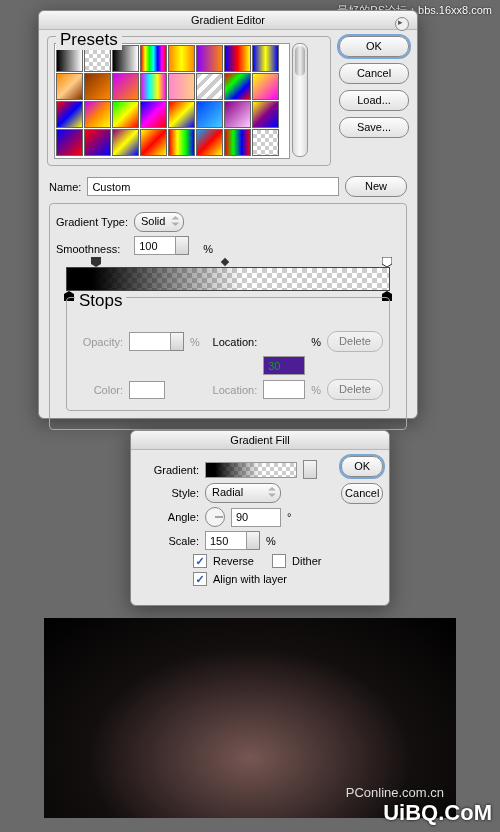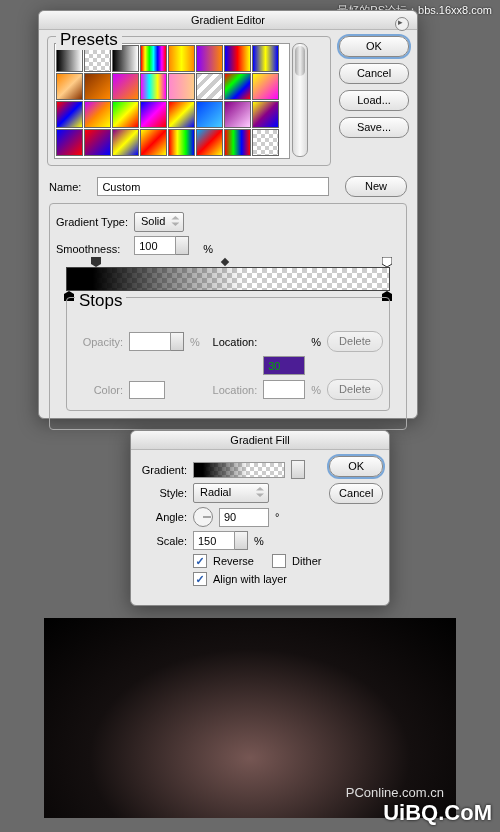--- a/index.html
+++ b/index.html
@@ -13,42 +13,42 @@
 .fieldset{border:1px solid #aaa;border-radius:4px;padding:6px;position:relative;margin-bottom:6px}
 .fieldset-label{position:absolute;top:-7px;left:8px;background:#e8e8e8;padding:0 4px;font-size:17px}
 .presets-grid-wrap{display:flex}
 .presets-grid{background:#fff;border:1px solid #999;width:232px;height:112px;display:grid;grid-template-columns:repeat(8,27px);grid-template-rows:repeat(4,27px);gap:1px;padding:1px}
 .sw{border:1px solid #666}
 .scrollbar{width:14px;height:112px;margin-left:2px;background:linear-gradient(90deg,#ddd,#fafafa,#ddd);border:1px solid #999;border-radius:7px;position:relative}
 .scrollbar::before{content:"";position:absolute;top:2px;left:2px;right:2px;height:30px;background:linear-gradient(90deg,#aaa,#eee,#aaa);border-radius:5px}
 .btn-col{width:70px;margin-left:8px;display:flex;flex-direction:column;gap:6px}
 .btn{height:19px;background:linear-gradient(#fdfdfd,#e2e2e2);border:1px solid #888;border-radius:10px;text-align:center;line-height:18px;cursor:pointer;font-size:11px}
 .btn.primary{box-shadow:0 0 0 2px #7aa7d8}
-.row{display:flex;align-items:center;margin:4px 10px;gap:16px}
+.row{display:flex;align-items:center;margin:4px 10px;gap:6px}
 .label{text-align:right}
 .input{background:#fff;border:1px solid #999;height:17px;padding:0 4px;font-size:11px}
 .input.wide{flex:1}
-.popup{background:linear-gradient(#fdfdfd,#e0e0e0);border:1px solid #888;border-radius:2px;height:18px;padding:0 18px 0 6px;position:relative;line-height:17px}
+.popup{background:linear-gradient(#fdfdfd,#e0e0e0);border:1px solid #888;border-radius:9px;height:18px;padding:0 18px 0 6px;position:relative;line-height:17px}
 .popup::after{content:"";position:absolute;right:4px;top:3px;width:8px;height:10px;background:linear-gradient(#888,#888);clip-path:polygon(50% 0,100% 35%,0 35%,0 65%,100% 65%,50% 100%,0 65%,0 35%);opacity:.6}
 .stepper{display:inline-flex;align-items:center}
 .stepper .input{width:32px}
 .stepper-btn{width:12px;height:17px;background:linear-gradient(#f5f5f5,#d5d5d5);border:1px solid #888;border-left:none}
 .grad-bar{margin:12px 10px 4px 10px;height:22px;border:1px solid #444;position:relative;background:linear-gradient(90deg,#000 0%,#000 8%,rgba(0,0,0,.5) 30%,rgba(0,0,0,0) 55%),repeating-conic-gradient(#ccc 0 25%,#fff 0 50%) 0 0/10px 10px}
 .stop-top{position:absolute;top:-11px;width:10px;height:10px}
 .stop-bot{position:absolute;bottom:-11px;width:10px;height:10px}
 .stop-top svg,.stop-bot svg{display:block}
 .midpt{position:absolute;top:-9px;width:6px;height:6px;transform:rotate(45deg);background:#333}
 .stops-box{margin:6px 10px}
 .stops-row{display:flex;align-items:center;gap:6px;margin:4px 0}
 .dim{color:#999}
 .colorwell{width:34px;height:16px;border:1px solid #999;background:#fff}
 .gf-dialog{left:130px;top:430px;width:258px;height:174px}
 .gf-body{display:flex;padding:6px}
 .gf-left{flex:1}
-.gf-row{display:flex;align-items:center;gap:6px;margin:4px 0}
+.gf-row{display:flex;align-items:center;gap:6px;margin:4px 12px}
 .gf-row .label{width:50px}
 .angle-dial{width:18px;height:18px;border:1px solid #888;border-radius:50%;background:#f4f4f4;position:relative}
 .angle-dial::after{content:"";position:absolute;width:1px;height:8px;background:#555;left:50%;top:1px;transform-origin:bottom;transform:translateX(-50%) rotate(90deg)}
 .grad-preview{width:90px;height:14px;border:1px solid #999;background:linear-gradient(90deg,#000 0%,#000 10%,rgba(0,0,0,0) 60%),repeating-conic-gradient(#ccc 0 25%,#fff 0 50%) 0 0/8px 8px}
 .checkbox{width:12px;height:12px;border:1px solid #888;background:#fff;display:inline-flex;align-items:center;justify-content:center}
 .checkbox.checked::after{content:"✓";color:#2a5db0;font-size:11px;font-weight:bold;line-height:10px}
 .result-img{position:absolute;left:44px;top:618px;width:412px;height:200px;background:radial-gradient(ellipse at 50% 70%,rgba(140,50,40,.35),rgba(20,15,15,1) 55%,#000 100%)}
 .flybtn{position:absolute;top:6px;right:8px;width:12px;height:12px;border:1px solid #888;border-radius:50%;background:#f0f0f0}
 .flybtn::after{content:"▸";position:absolute;left:2px;top:-1px;font-size:9px;color:#555}
 </style>

